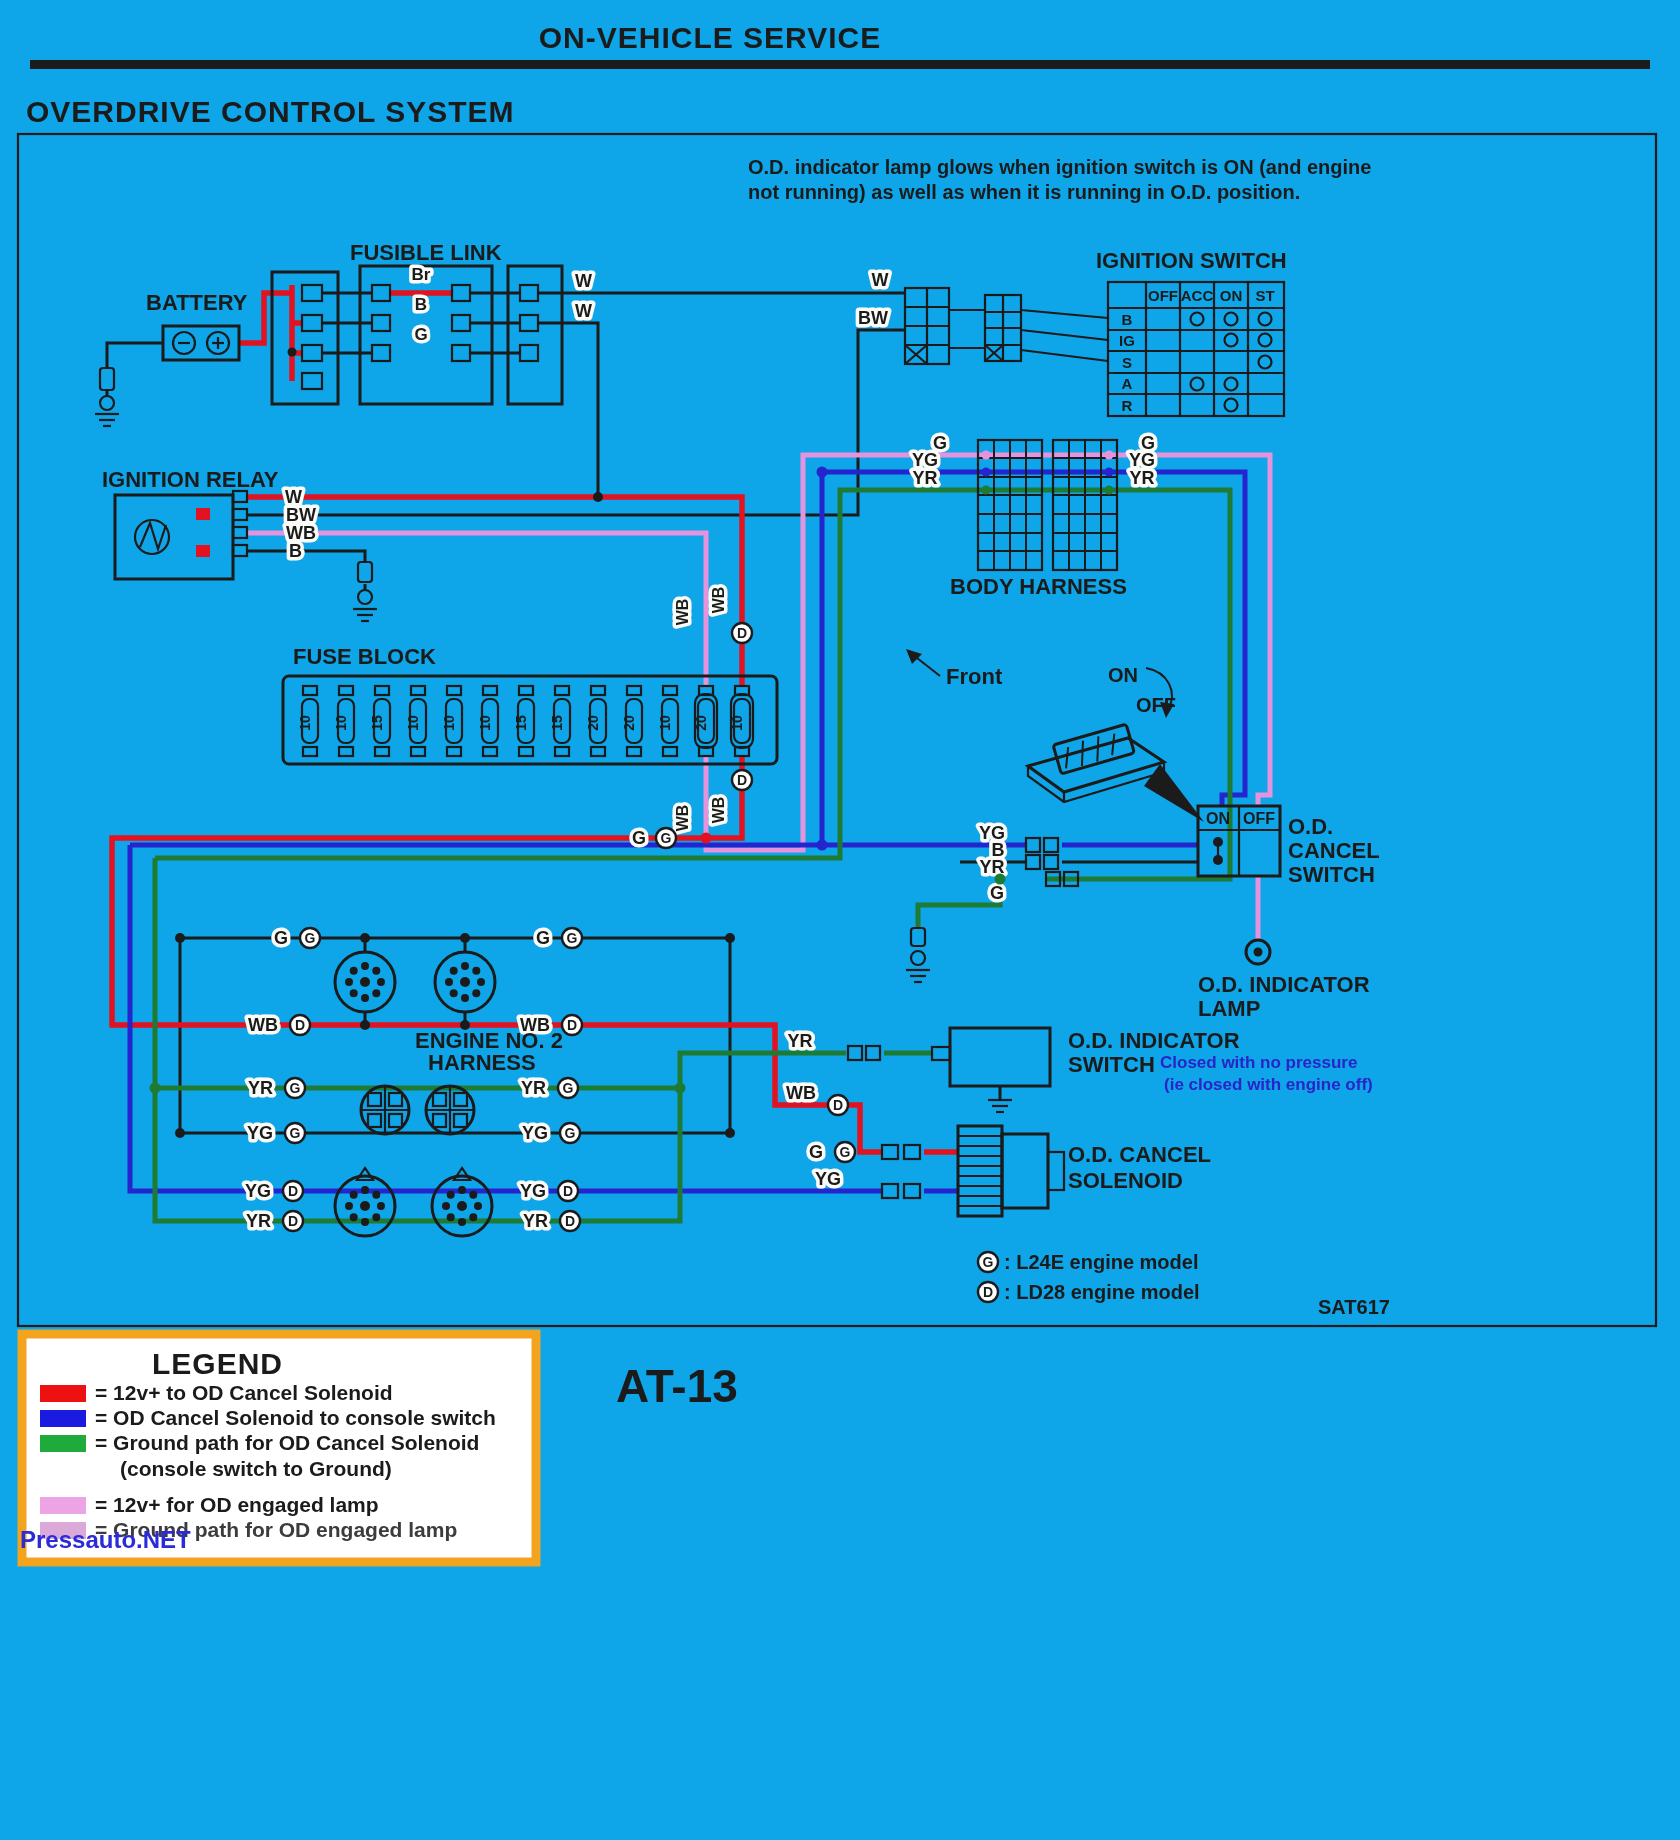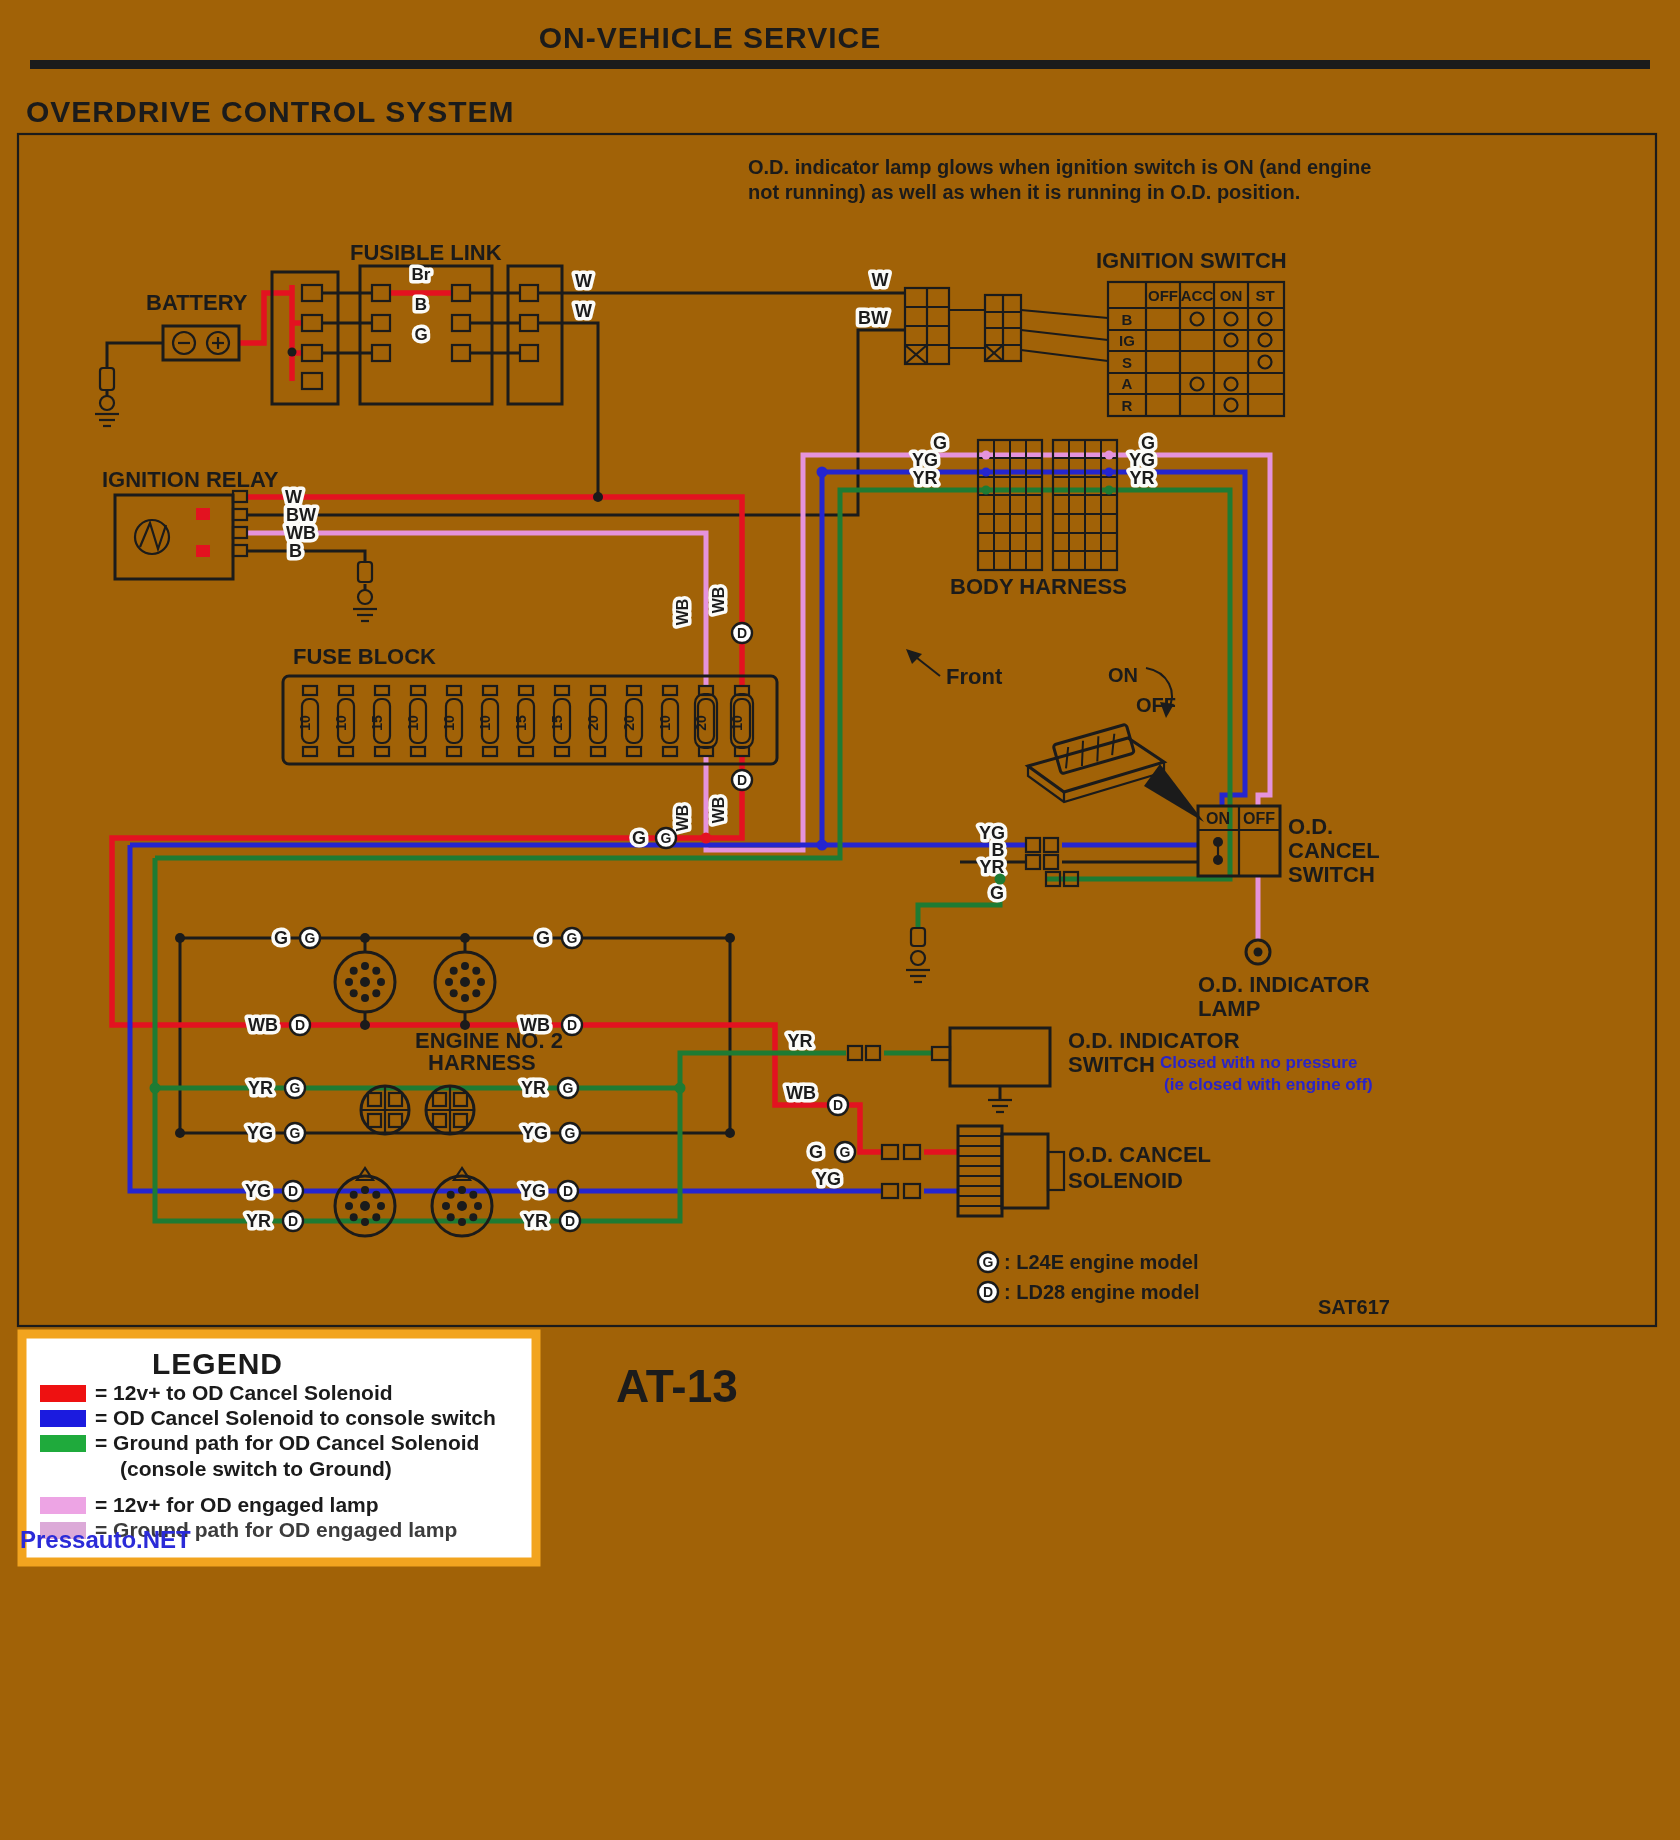--- a/index.html
+++ b/index.html
@@ -1,16 +1,16 @@
 <!DOCTYPE html>
 <html style="--red: #e31220; --blue: #2525cf; --green: #1e7b33; --violet: #e593dc; --black: #1b1b1b; --legend_border: #f2a41f; --note_blue: #2a24c8; --watermark: #2b2bd8; --legend_text5: #3c3c3c;"><head>
 <meta charset="utf-8">
 <style>
   html,body{margin:0;padding:0;background:#e9e9e5;}
-  .page{position:relative;width:1680px;height:1840px;background:#a16207;margin:0 auto;
+  .page{position:relative;width:1680px;height:1840px;background:#0ea5e9;margin:0 auto;
         font-family:"Liberation Sans",sans-serif;}
   svg{display:block;}
   svg text{font-family:"Liberation Sans",sans-serif;fill:#1b1b1b;}
   .t46{font-size:46px;font-weight:bold;}
   .t30{font-size:30px;font-weight:bold;letter-spacing:1px;}
   .t22{font-size:22px;font-weight:bold;}
   .t21{font-size:21px;font-weight:bold;}
   .t20{font-size:20px;font-weight:bold;}
   .t18{font-size:18px;font-weight:bold;}
   .t17{font-size:17px;font-weight:bold;}

